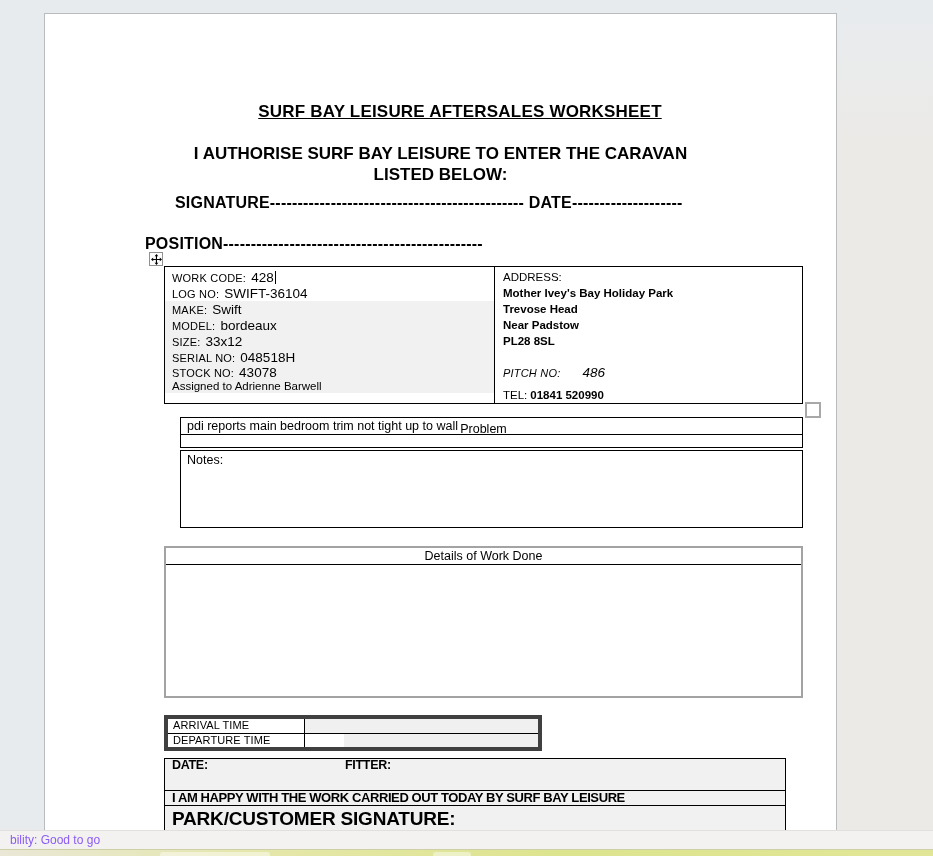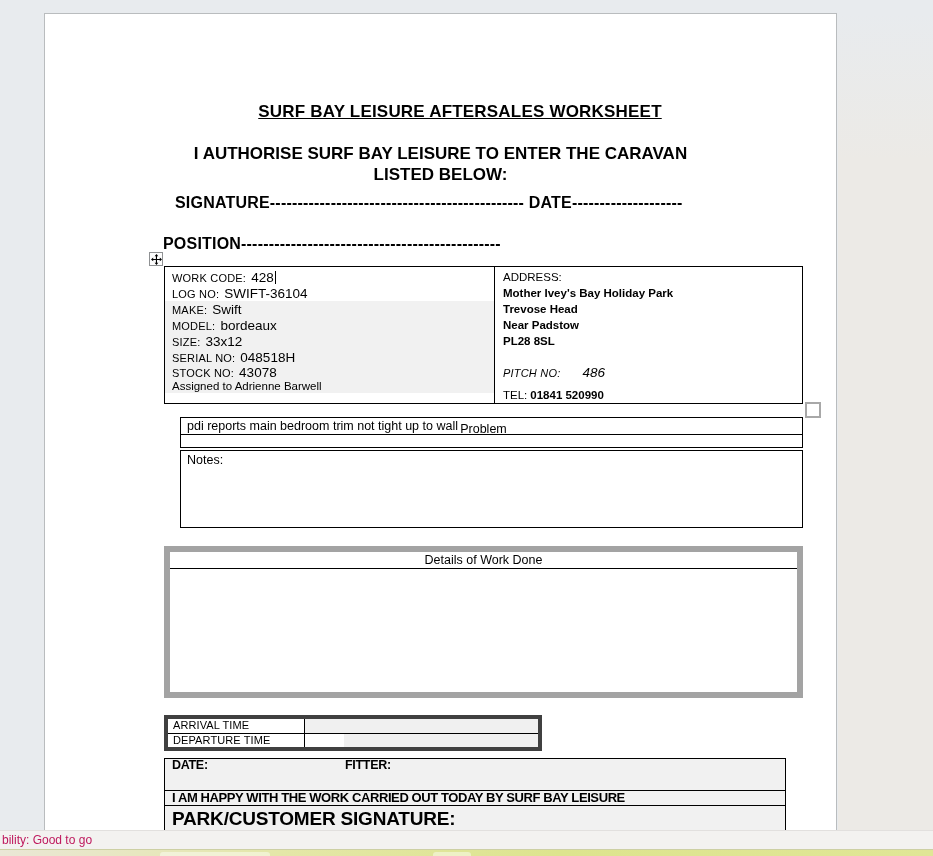--- a/index.html
+++ b/index.html
@@ -22,21 +22,21 @@
   .doc-title {
     position:absolute; top:88px; left:0; width:100%;
     text-align:center; font-size:17px; font-weight:700;
     text-decoration:underline; letter-spacing:.2px;padding-left:39px;
   }
   .authorise {
     position:absolute; top:129px; left:0; width:100%;
     text-align:center; font-size:17px; font-weight:700; line-height:21px;
   }
   .sig-line { position:absolute; top:180px; left:130px; font-size:16px; font-weight:700; letter-spacing:.2px; }
-  .pos-line { position:absolute; top:221px; left:118px; font-size:16px; font-weight:700; letter-spacing:.2px; }
+  .pos-line { position:absolute; top:221px; left:100px; font-size:16px; font-weight:700; letter-spacing:.2px; }
 
   
   .move-handle {
     position:absolute; left:104px; top:238px; width:14px; height:14px;
     border:1px solid #8f9193; background:#fdfdfd;
     display:flex; align-items:center; justify-content:center;
   }
   
   .info-table {
     position:absolute; left:119px; top:252px; width:639px; height:138px;
@@ -67,21 +67,21 @@
   .problem-box { position:absolute; left:119px; top:403px; width:639px;padding-left:16px; }
   .p-row1 { border:1px solid #000; height:18px; line-height:17px; font-size:12.5px; padding-left:6px; }
   .p-row2 { border:1px solid #000; border-top:none; height:13px; }
   .notes-box { border:1px solid #000; margin-top:2px; height:78px; font-size:12.5px; padding:2px 0 0 6px; }
   .resize-handle {
     position:absolute; left:760px; top:388px; width:16px; height:16px;
     border:2px solid #a8a8a8; background:#fff;
   }
 
   
-  .workdone { position:absolute; left:119px; top:532px; width:639px; height:152px; border:6px solid #a3a3a3; }
+  .workdone { position:absolute; left:119px; top:532px; width:639px; height:152px; border:2px solid #a3a3a3; }
   .workdone-header { border-bottom:1px solid #000; height:17px; line-height:16px; text-align:center; font-size:12.5px; }
 
   
   .times { position:absolute; left:119px; top:701px; width:378px; border:4px solid #404040; }
   .t-row { display:flex; height:14px; }
   .t-row + .t-row { border-top:1px solid #000;gap:39px; }
   .t-label { width:137px; border-right:1px solid #000; font-size:11px; line-height:13px; padding-left:5px; letter-spacing:.1px; }
   .t-value { flex:1; background:#f0f0f0; }
 
   
@@ -89,21 +89,21 @@
   .s-row1 { height:32px; line-height:13px; position:relative; border-bottom:1px solid #000; }
   .s-date { position:absolute; left:7px; font-size:12.5px; font-weight:700; letter-spacing:-.3px; }
   .s-fitter { position:absolute; left:180px; font-size:12.5px; font-weight:700; letter-spacing:-.3px; }
   .s-row2 { height:15px; line-height:14px; border-bottom:1px solid #000; font-size:13px; font-weight:700; letter-spacing:-.4px; padding-left:7px; white-space:nowrap; }
   .s-row3 { height:26px; line-height:25px; font-size:19px; font-weight:700; padding-left:7px; letter-spacing:-.2px; }
 
   
   .status-bar {
     position:absolute; left:0; top:830px; width:933px; height:19px;
     background:#f3f2f0; border-top:1px solid #e2e0de;
-    font-size:12px; color:#be185d; line-height:18px; padding-left:2px;
+    font-size:12px; color:#8b5cf6; line-height:18px; padding-left:10px;
   }
   .task-strip {
     position:absolute; left:0; top:849px; width:933px; height:7px;
     background:linear-gradient(90deg,#eae7d6 0%,#e4e7a8 30%,#dde48e 60%,#e0e696 100%);
     border-top:1px solid #cdd0a4;
   }
   .task-glow { position:absolute; top:2px; height:5px; border-radius:3px 3px 0 0; background:rgba(255,255,255,.45); }
   .g1 { left:160px; width:110px; }
   .g2 { left:433px; width:38px; }
 </style>

